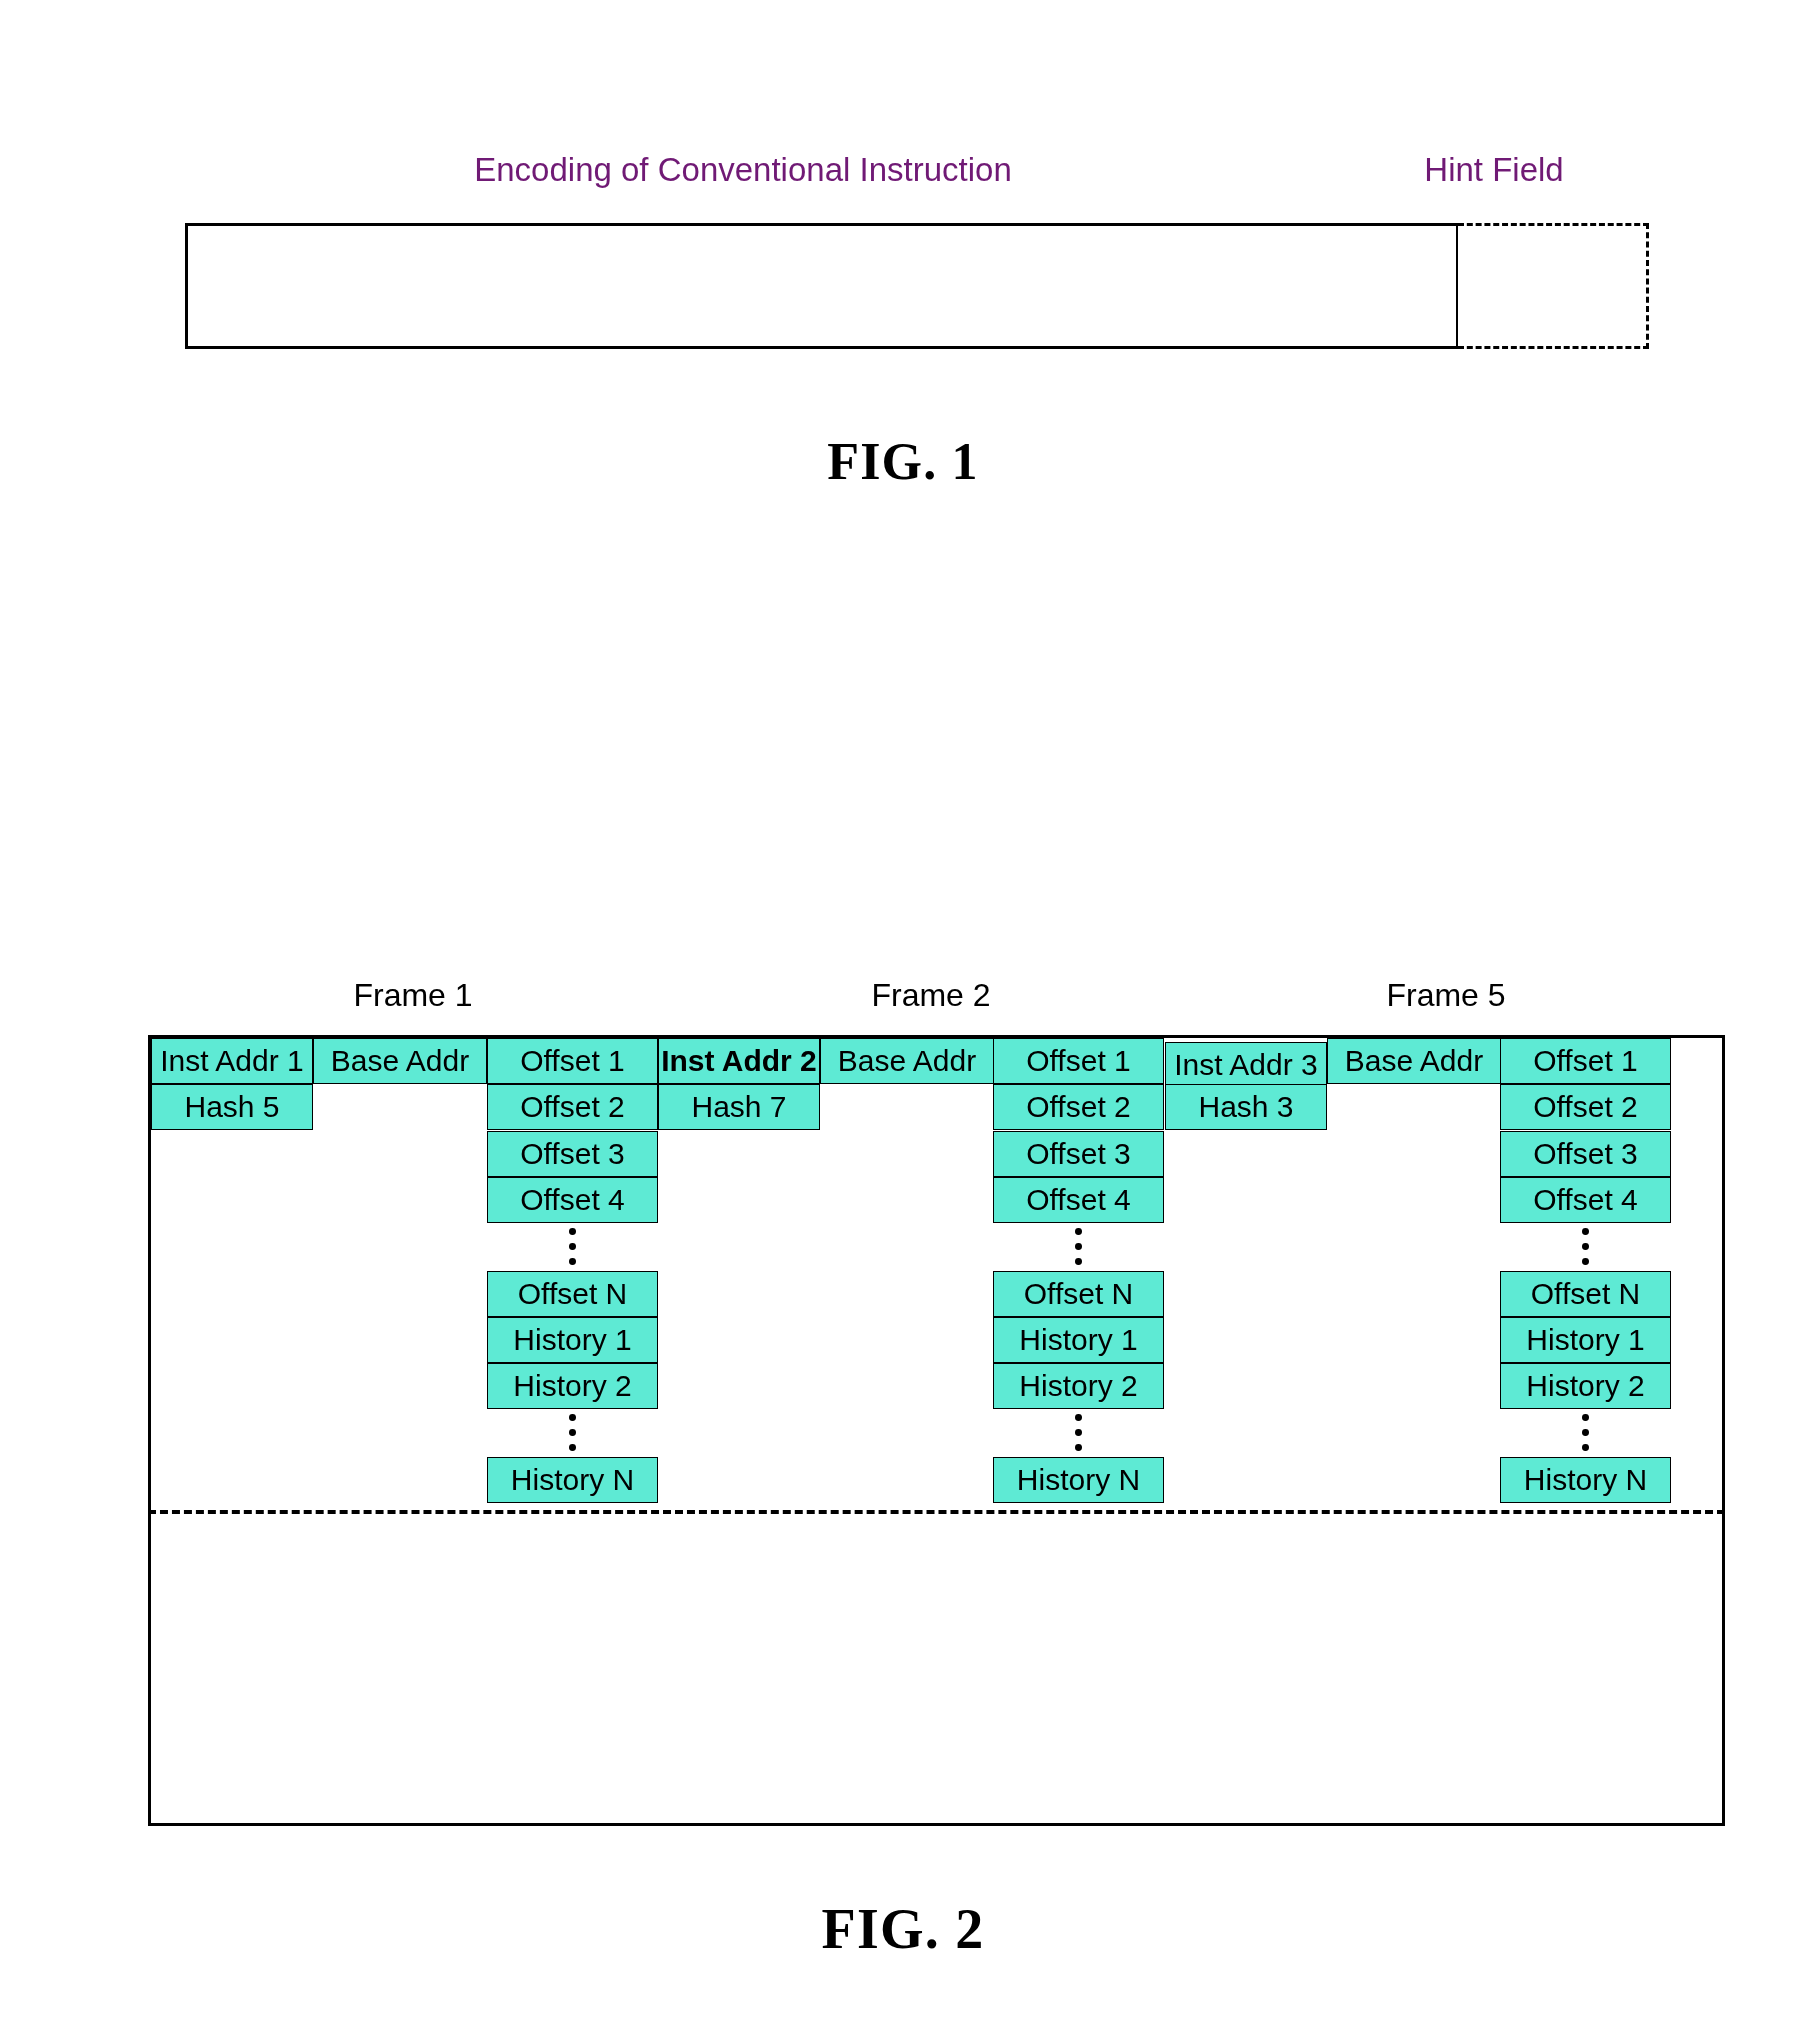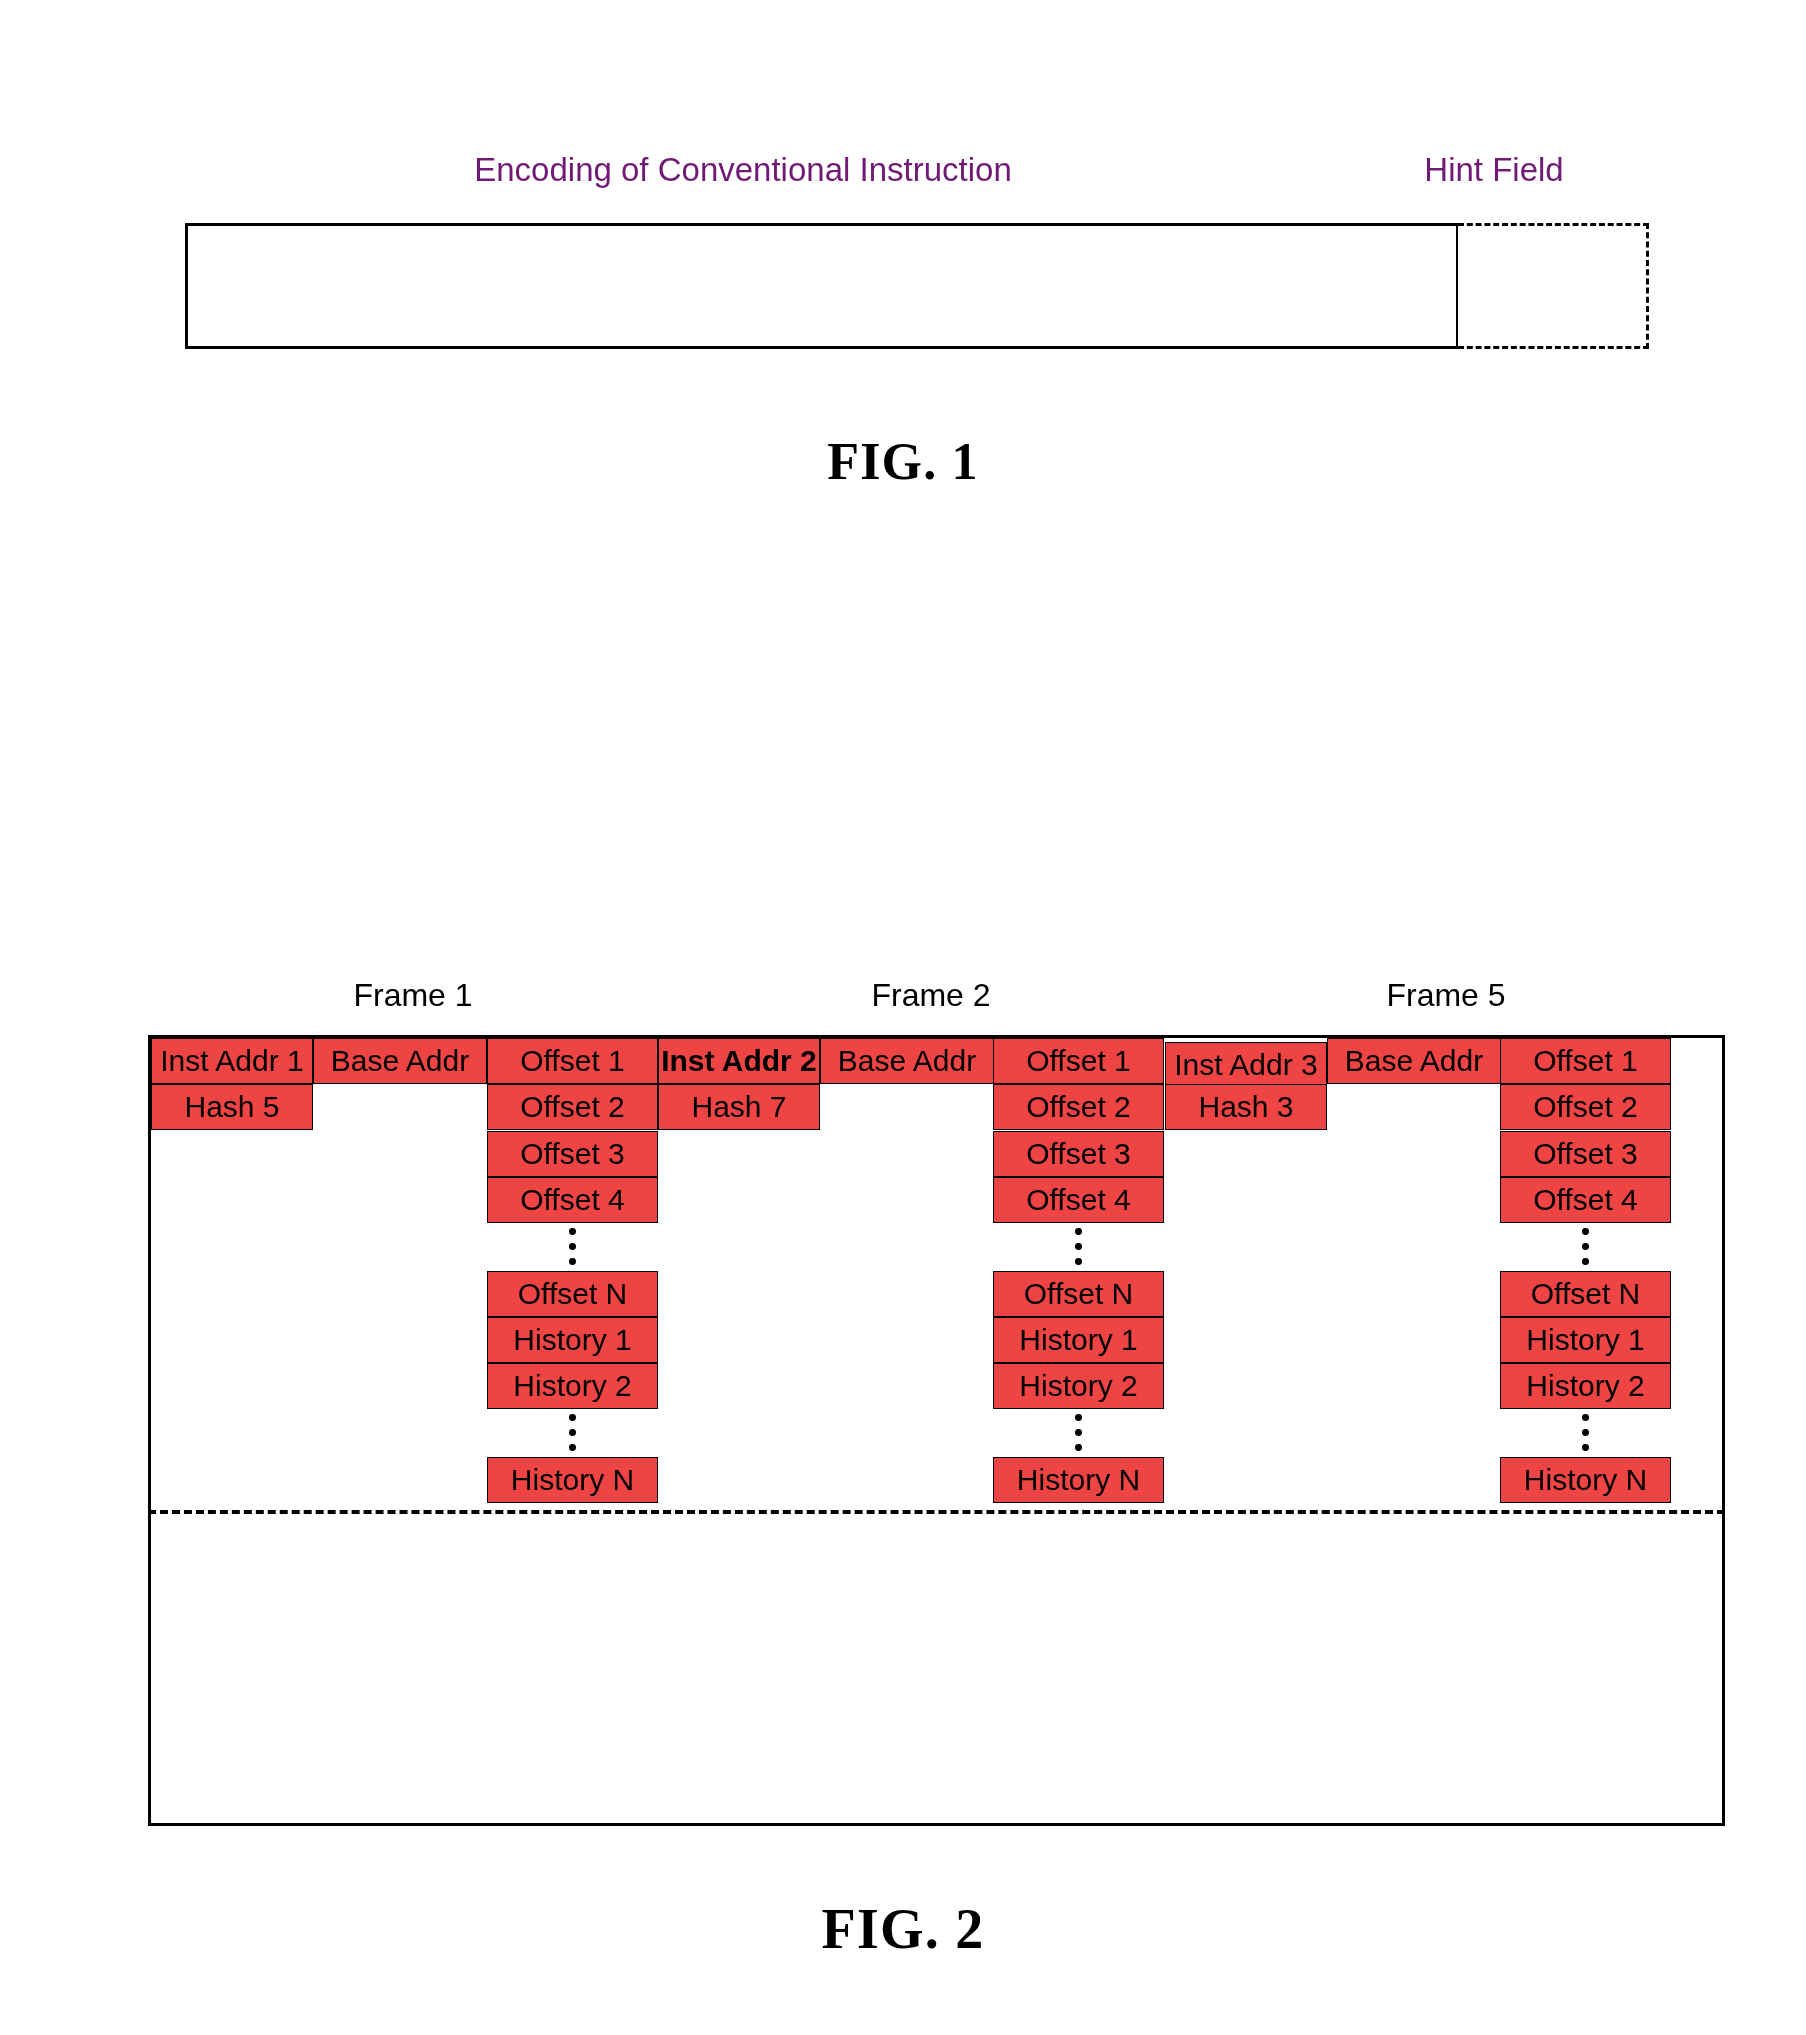--- a/index.html
+++ b/index.html
@@ -110,21 +110,21 @@
     border: 3.1px solid #000;
     box-sizing: border-box;
     background: #fff;
   }
 
   
   .cell {
     position: absolute;
     border: 1.9px solid #000;
     box-sizing: border-box;
-    background: #ef4444;
+    background: #5eead4;
     font-size: 30px;
     line-height: 1;
     display: flex;
     align-items: center;
     justify-content: center;
     white-space: nowrap;
     color: #000;
   }
   .cell.dots {
     border: none;

